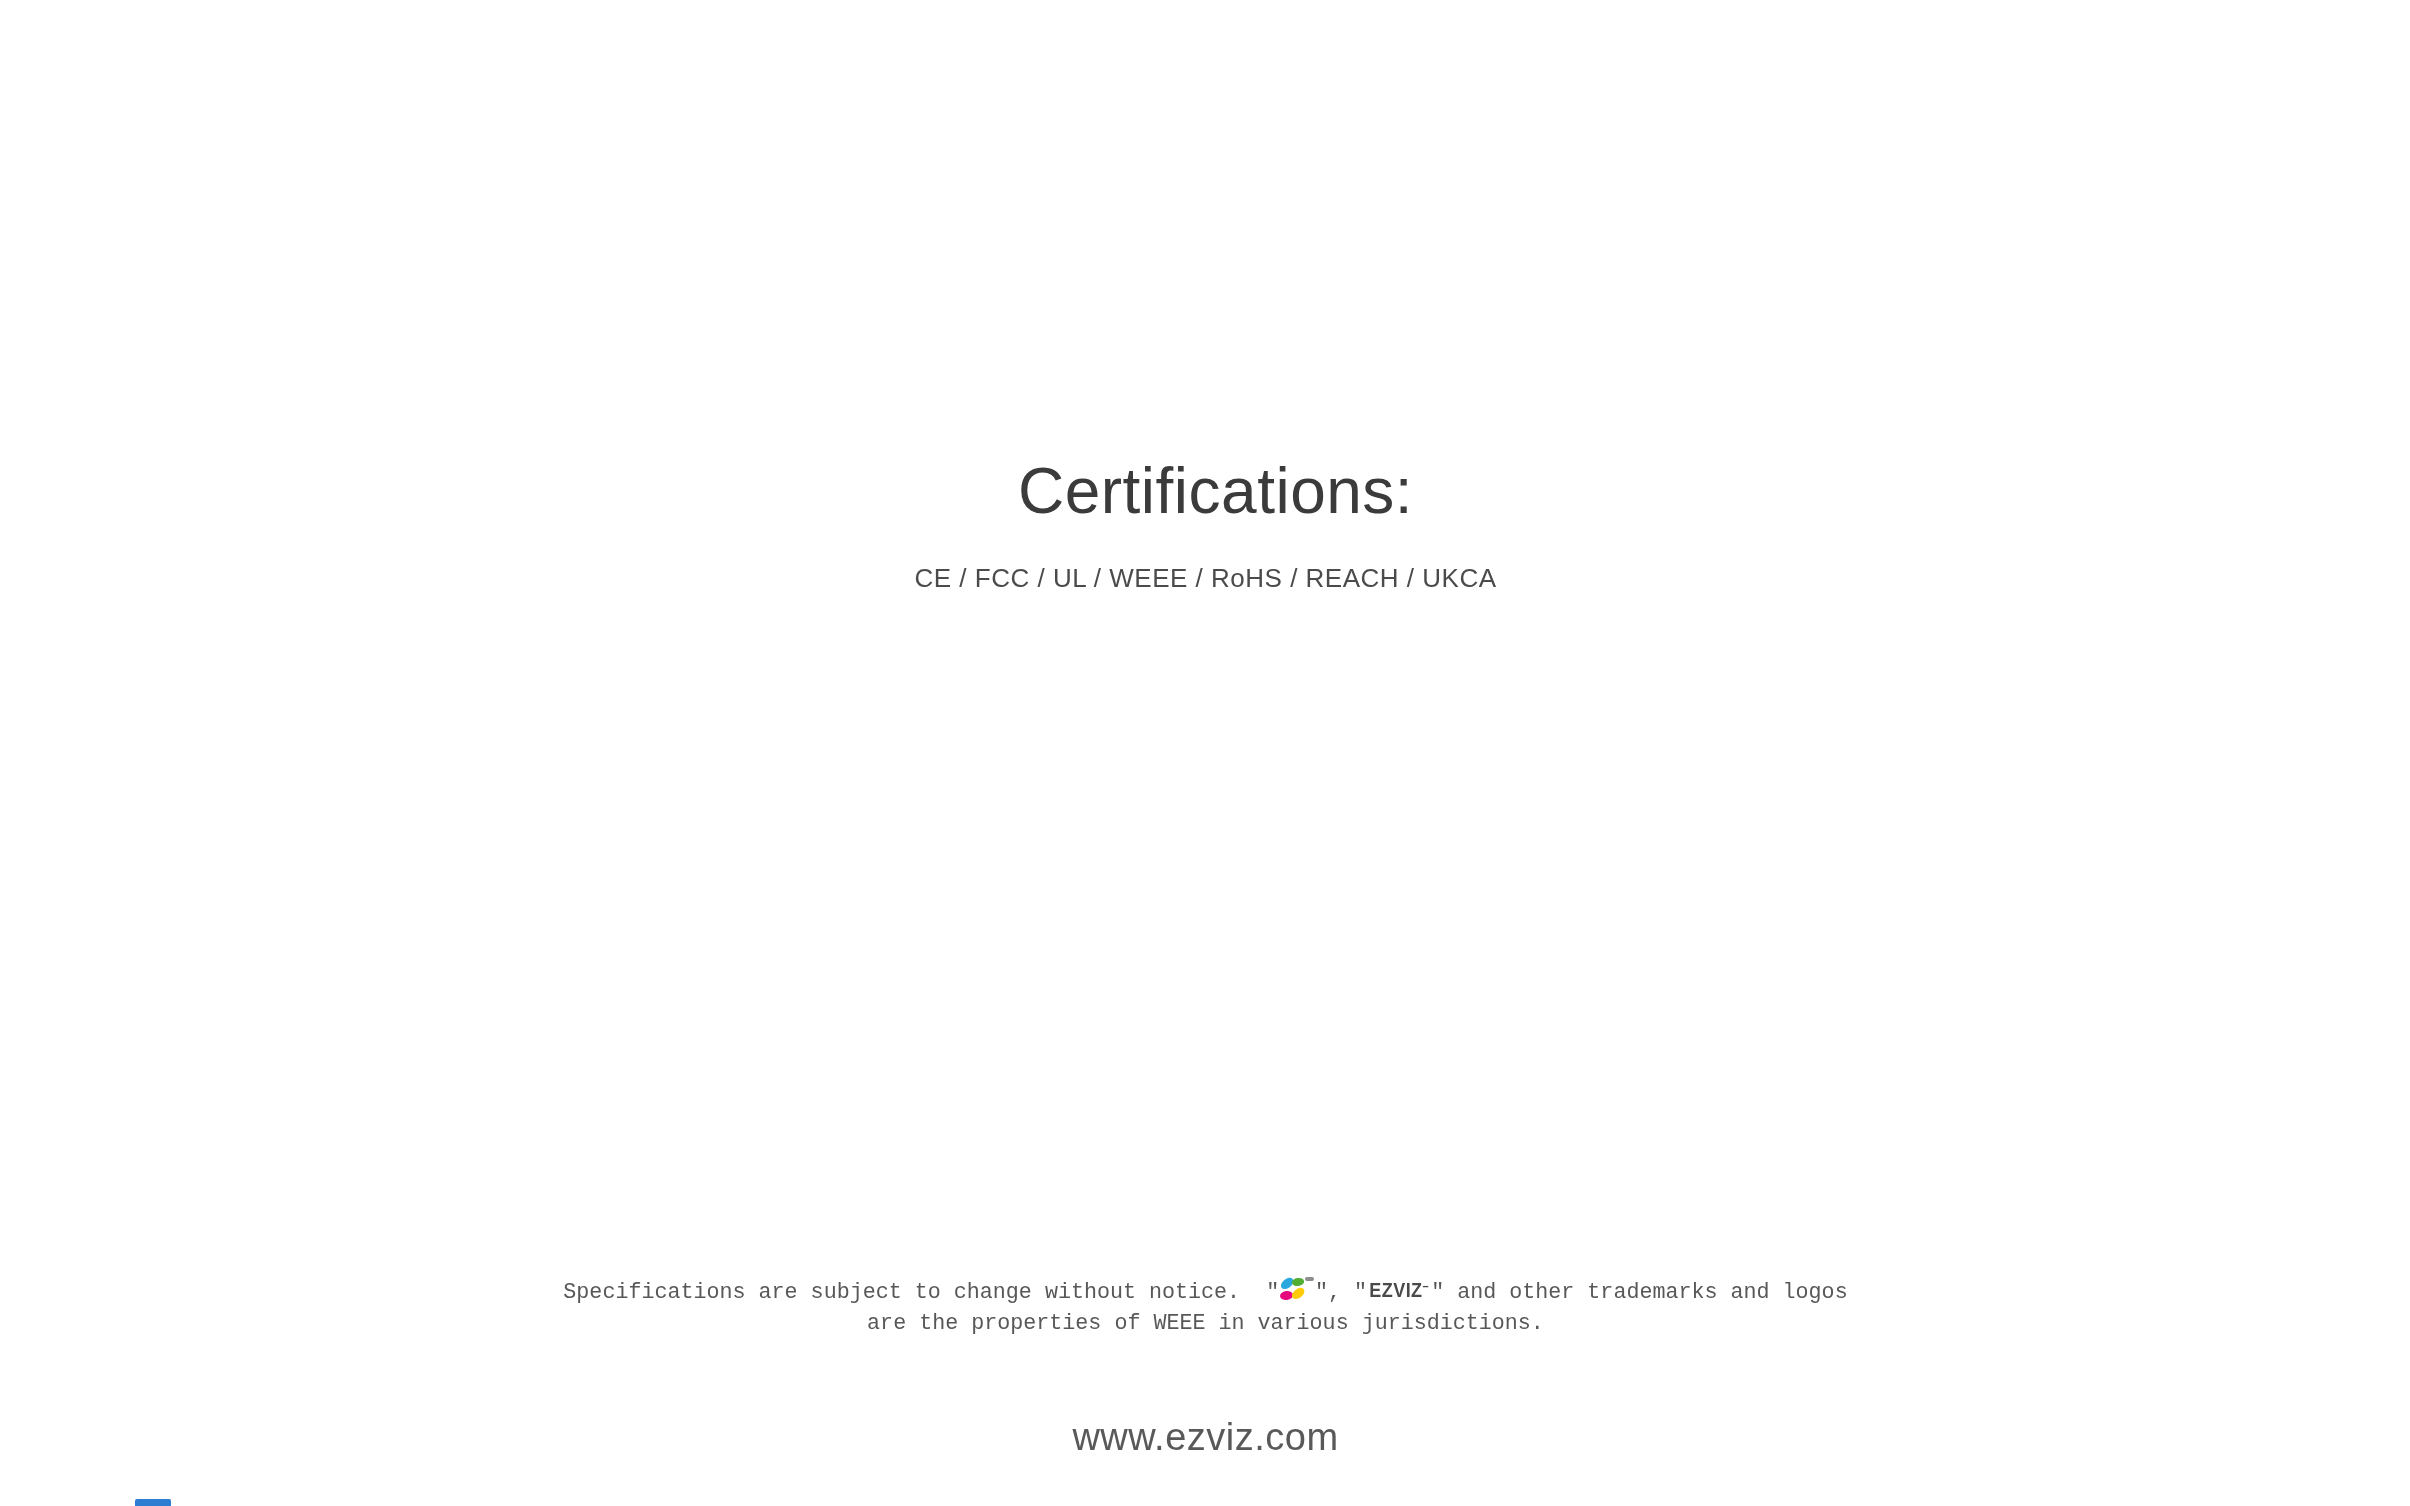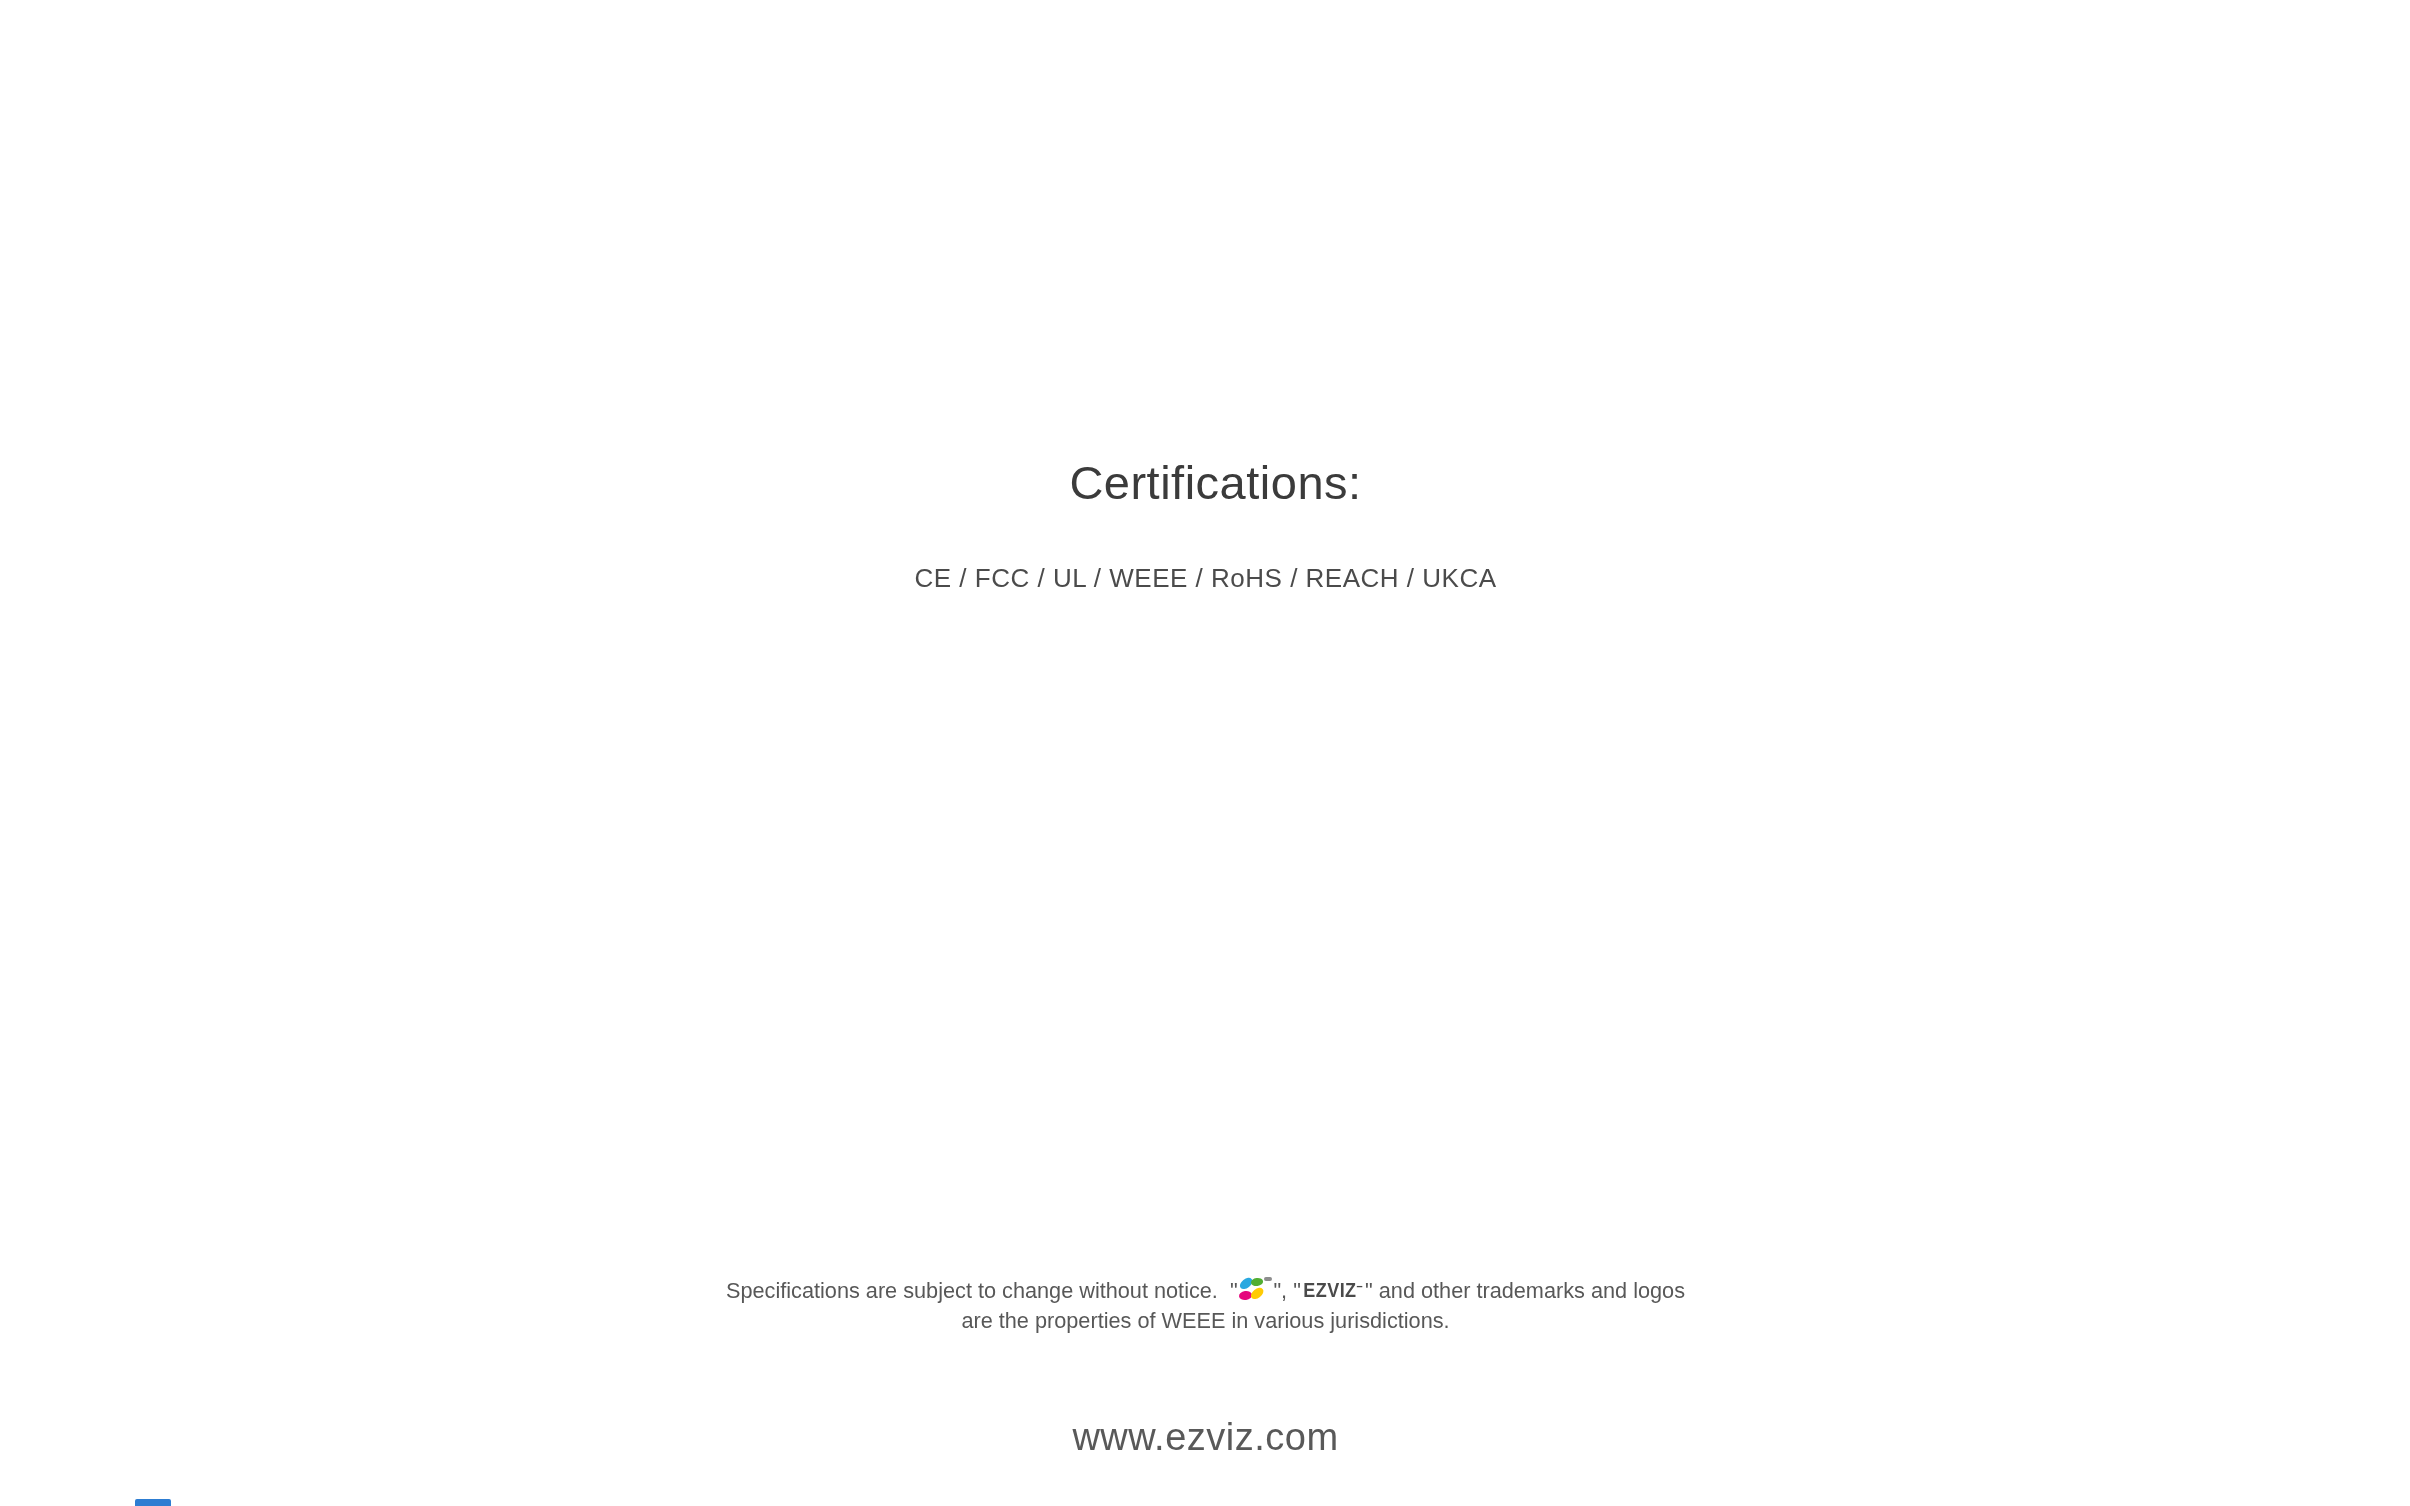--- a/index.html
+++ b/index.html
@@ -7,21 +7,21 @@
   body {
     position: relative;
     background: var(--page_bg, #ffffff);
     font-family: "Liberation Sans", sans-serif;
     overflow: hidden;
   }
   .page-title {
     position: absolute;
     top: 458px; left: 0; width: 100%;
     text-align: center;
-    font-size: 47px;
+    font-size: 64px;
     line-height: 1.05;
     font-weight: 500;
     letter-spacing: 0.5px;
     color: var(--heading_text, #3b3b3b);
     padding-left: 20px;
   }
   .certs-line {
     position: absolute;
     top: 563px; left: 0; width: 100%;
     text-align: center;
@@ -32,21 +32,21 @@
     color: var(--body_text, #4b4b4b);
   }
   .footer-note {
     position: absolute;
     top: 1273px; left: 0; width: 100%;
     text-align: center;
     font-size: 21.7px;
     line-height: 29px;
     color: var(--footer_text, #585858);
   }
-  .footer-note .seg { white-space: pre-wrap; }
+  .footer-note .seg { white-space: pre-wrap; font-family: Liberation Mono, monospace; }
   
   .ezviz-flower {
     position: relative;
     display: inline-block;
     width: 34px; height: 25.4px;
     vertical-align: -4.7px;
     margin: 0 0.9px;
   }
   .petal { position: absolute; border-radius: 50%; }
   .petal-blue    { left: 0px;  top: 1.9px;  width: 14px; height: 8.5px;  background: var(--petal_blue, #29a8e0);  transform: rotate(-38deg); }

